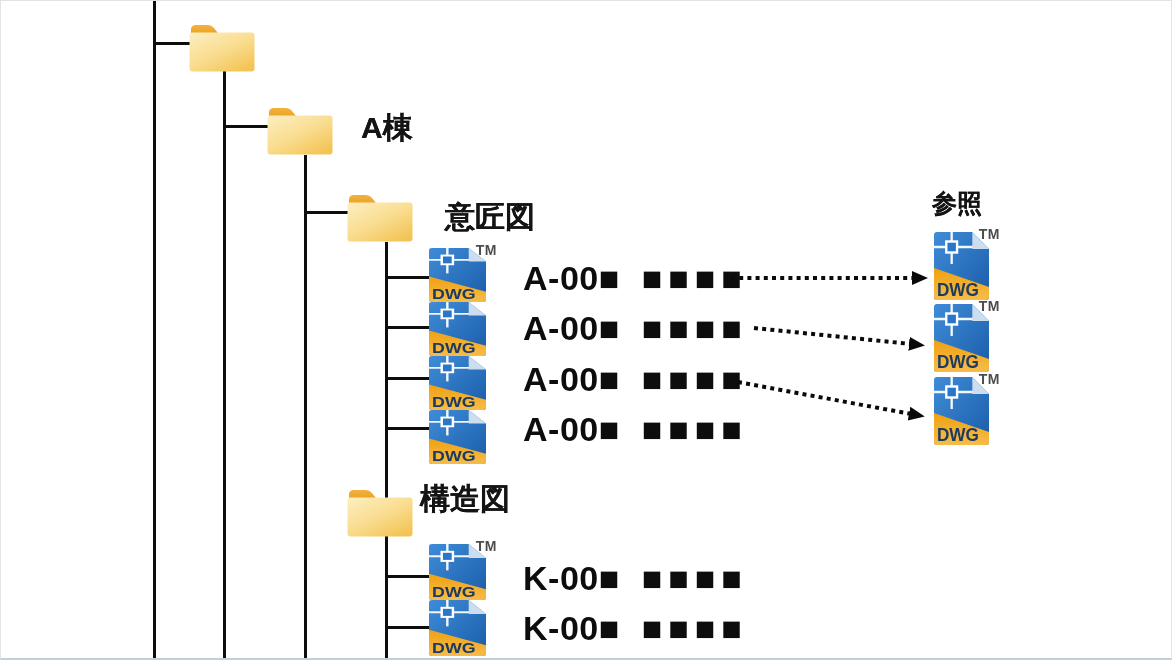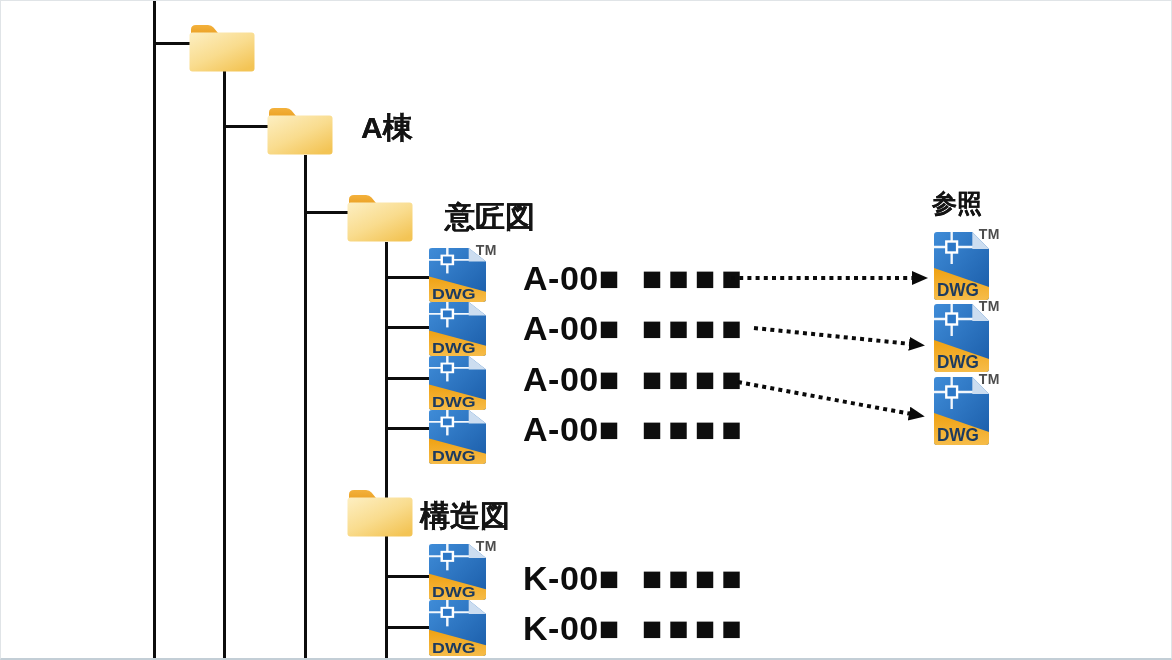--- a/index.html
+++ b/index.html
@@ -123,21 +123,21 @@
             <stop offset="1" stop-color="#E89B1C"></stop>
       </linearGradient>
     </defs>
     <path d="M3 17 V8.5 Q3 4 8 4 H20 Q23.5 4 25.5 6.5 L30 12 Q31.5 14 34.5 14 L34.5 17 Z" fill="url(#gFt)"></path>
     <rect x="1.5" y="11.5" width="65" height="39" rx="3" fill="url(#gFb)"></rect>
   </svg>
 </div>
 
   <div class="flabel" style="left:360px;top:110px">A棟</div>
   <div class="flabel" style="left:444px;top:199px">意匠図</div>
-  <div class="flabel" style="left:419px;top:498px">構造図</div>
+  <div class="flabel" style="left:419px;top:481px">構造図</div>
 
   <div class="flabel ref-label" style="left:931px;top:188px">参照</div>
 
   <div class="stack" style="left:428px;top:247px">
     <div class="dwg tree-size">
   <svg viewBox="0 0 56 68" preserveAspectRatio="none">
     <defs>
       <linearGradient id="gB" x1="0" y1="0" x2="1" y2="1">
         <stop offset="0" stop-color="#3F8CD8"></stop>
               <stop offset="1" stop-color="#1A5CA8"></stop>

